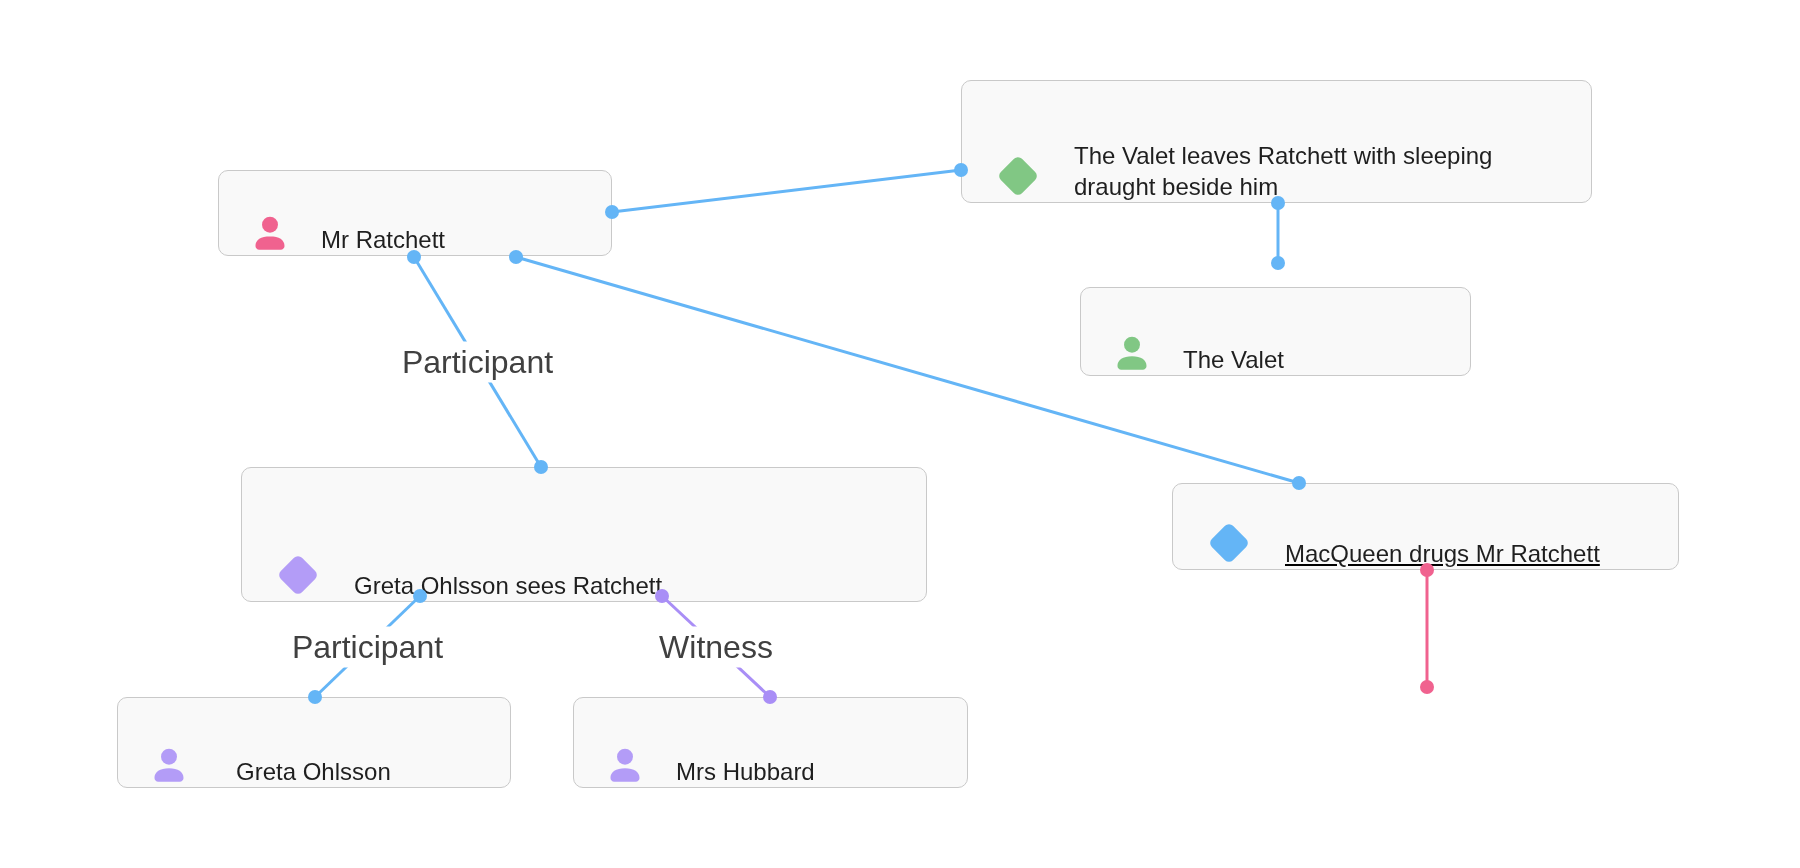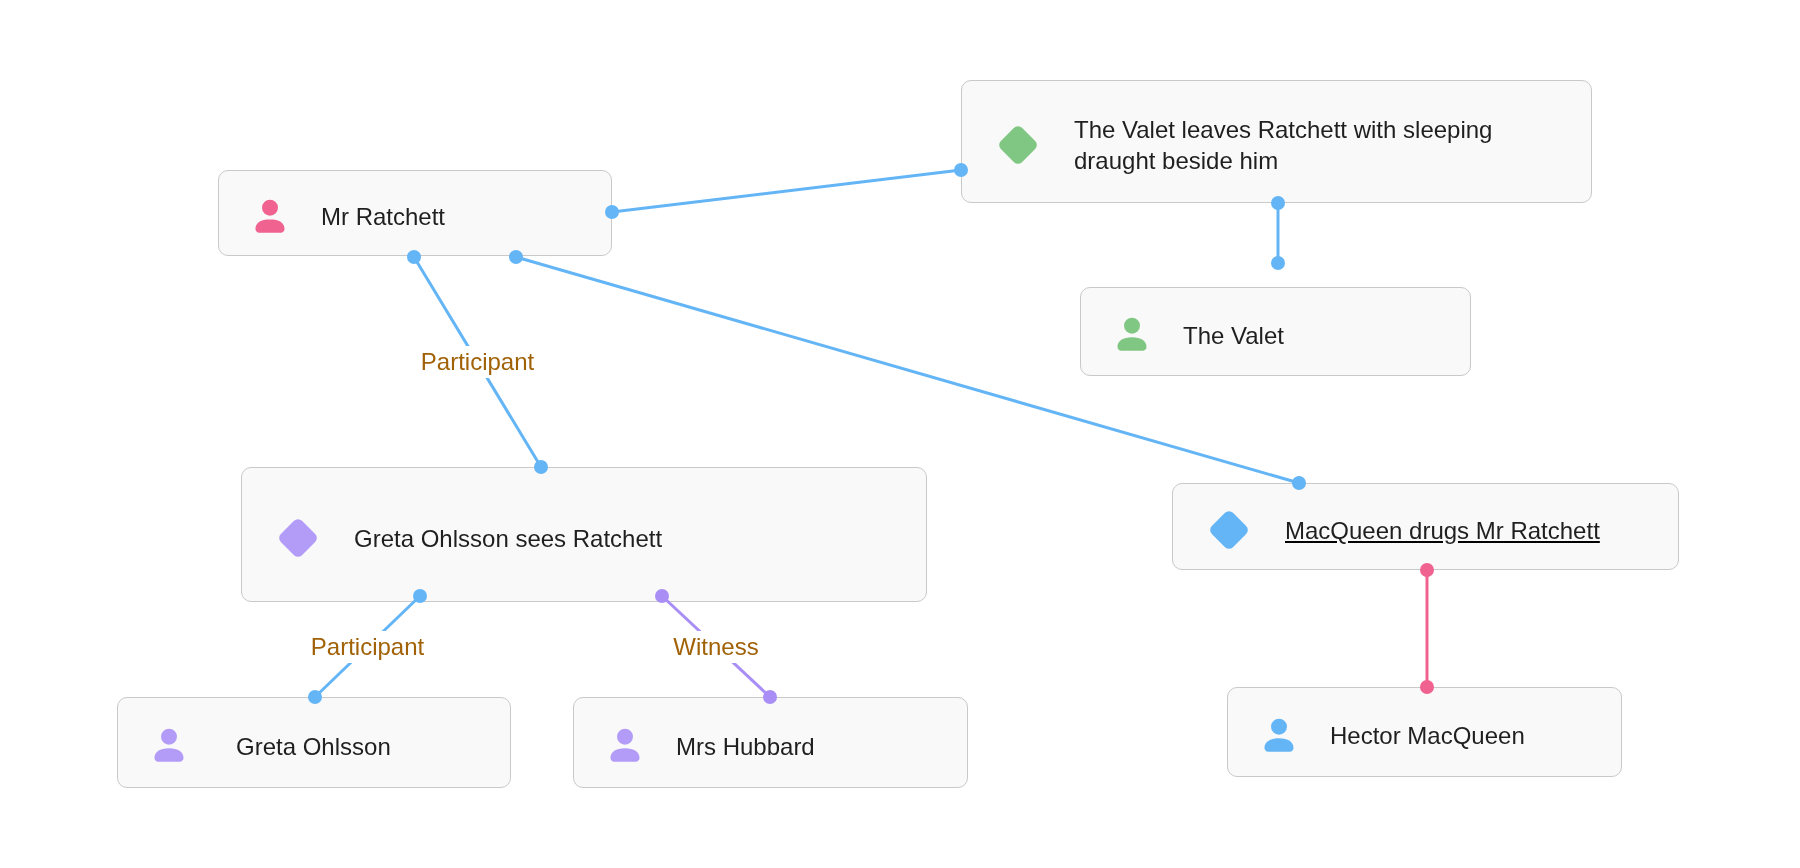--- a/index.html
+++ b/index.html
@@ -13,21 +13,21 @@
     overflow: hidden;
     background: #ffffff;
   }
   .node {
     position: absolute;
     box-sizing: border-box;
     background: #f9f9f9;
     border: 1.5px solid #c9c9c9;
     border-radius: 10px;
     display: flex;
-    align-items: center;
+    align-items: flex-end;
     padding: 7px 24px 0 30px;
     gap: 30px;
     z-index: 1;
   }
   .node .icon {
     flex: 0 0 auto;
     display: flex;
     align-items: center;
     justify-content: center;
   }
@@ -53,22 +53,22 @@
     left: 0;
     top: 0;
     z-index: 2;
     pointer-events: none;
   }
   #edges line, #edges circle { pointer-events: auto; }
   .edge-label {
     position: absolute;
     transform: translate(-50%, -50%);
     background: #ffffff;
-    color: #a16207;
-    font-size: 24px;
+    color: #404040;
+    font-size: 32px;
     padding: 2px 10px;
     white-space: nowrap;
     z-index: 3;
   }
 </style>
 </head>
 <body>
 
 <div id="canvas" style="width: 1800px; height: 868px; background: rgb(255, 255, 255);">
     <div class="node person" style="left: 218px; top: 170px; width: 394px; height: 86px;">
@@ -138,31 +138,20 @@
       <span class="icon">
         <svg width="42" height="42" viewBox="0 0 24 24" xmlns="http://www.w3.org/2000/svg">
           <circle cx="12" cy="6.7" r="4.55" fill="#b39cf7"></circle>
           <path d="M12 13.3c-5.2 0-8.3 2.1-8.3 5.6 0 1.2 0.95 2.1 2.15 2.1h12.3c1.2 0 2.15-0.9 2.15-2.1 0-3.5-3.1-5.6-8.3-5.6z" fill="#b39cf7"></path>
         </svg>
       </span>
       <div class="textblock">
         <div class="node-label">Mrs Hubbard</div>
       </div>
     </div>
-    <div class="node person" style="left: 1227px; top: 687px; width: 395px; height: 90px;">
-      <span class="icon">
-        <svg width="42" height="42" viewBox="0 0 24 24" xmlns="http://www.w3.org/2000/svg">
-          <circle cx="12" cy="6.7" r="4.55" fill="#64b5f6"></circle>
-          <path d="M12 13.3c-5.2 0-8.3 2.1-8.3 5.6 0 1.2 0.95 2.1 2.15 2.1h12.3c1.2 0 2.15-0.9 2.15-2.1 0-3.5-3.1-5.6-8.3-5.6z" fill="#64b5f6"></path>
-        </svg>
-      </span>
-      <div class="textblock">
-        <div class="node-label">Hector MacQueen</div>
-      </div>
-    </div>
     <svg id="edges" width="1800" height="868">
       <line x1="612" y1="212" x2="961" y2="170" stroke="#64b5f6" stroke-width="3"></line>
       <circle cx="612" cy="212" r="7" fill="#64b5f6"></circle>
       <circle cx="961" cy="170" r="7" fill="#64b5f6"></circle>
       <line x1="1278" y1="203" x2="1278" y2="263" stroke="#64b5f6" stroke-width="3"></line>
       <circle cx="1278" cy="203" r="7" fill="#64b5f6"></circle>
       <circle cx="1278" cy="263" r="7" fill="#64b5f6"></circle>
       <line x1="414" y1="257" x2="541" y2="467" stroke="#64b5f6" stroke-width="3"></line>
       <circle cx="414" cy="257" r="7" fill="#64b5f6"></circle>
       <circle cx="541" cy="467" r="7" fill="#64b5f6"></circle>

